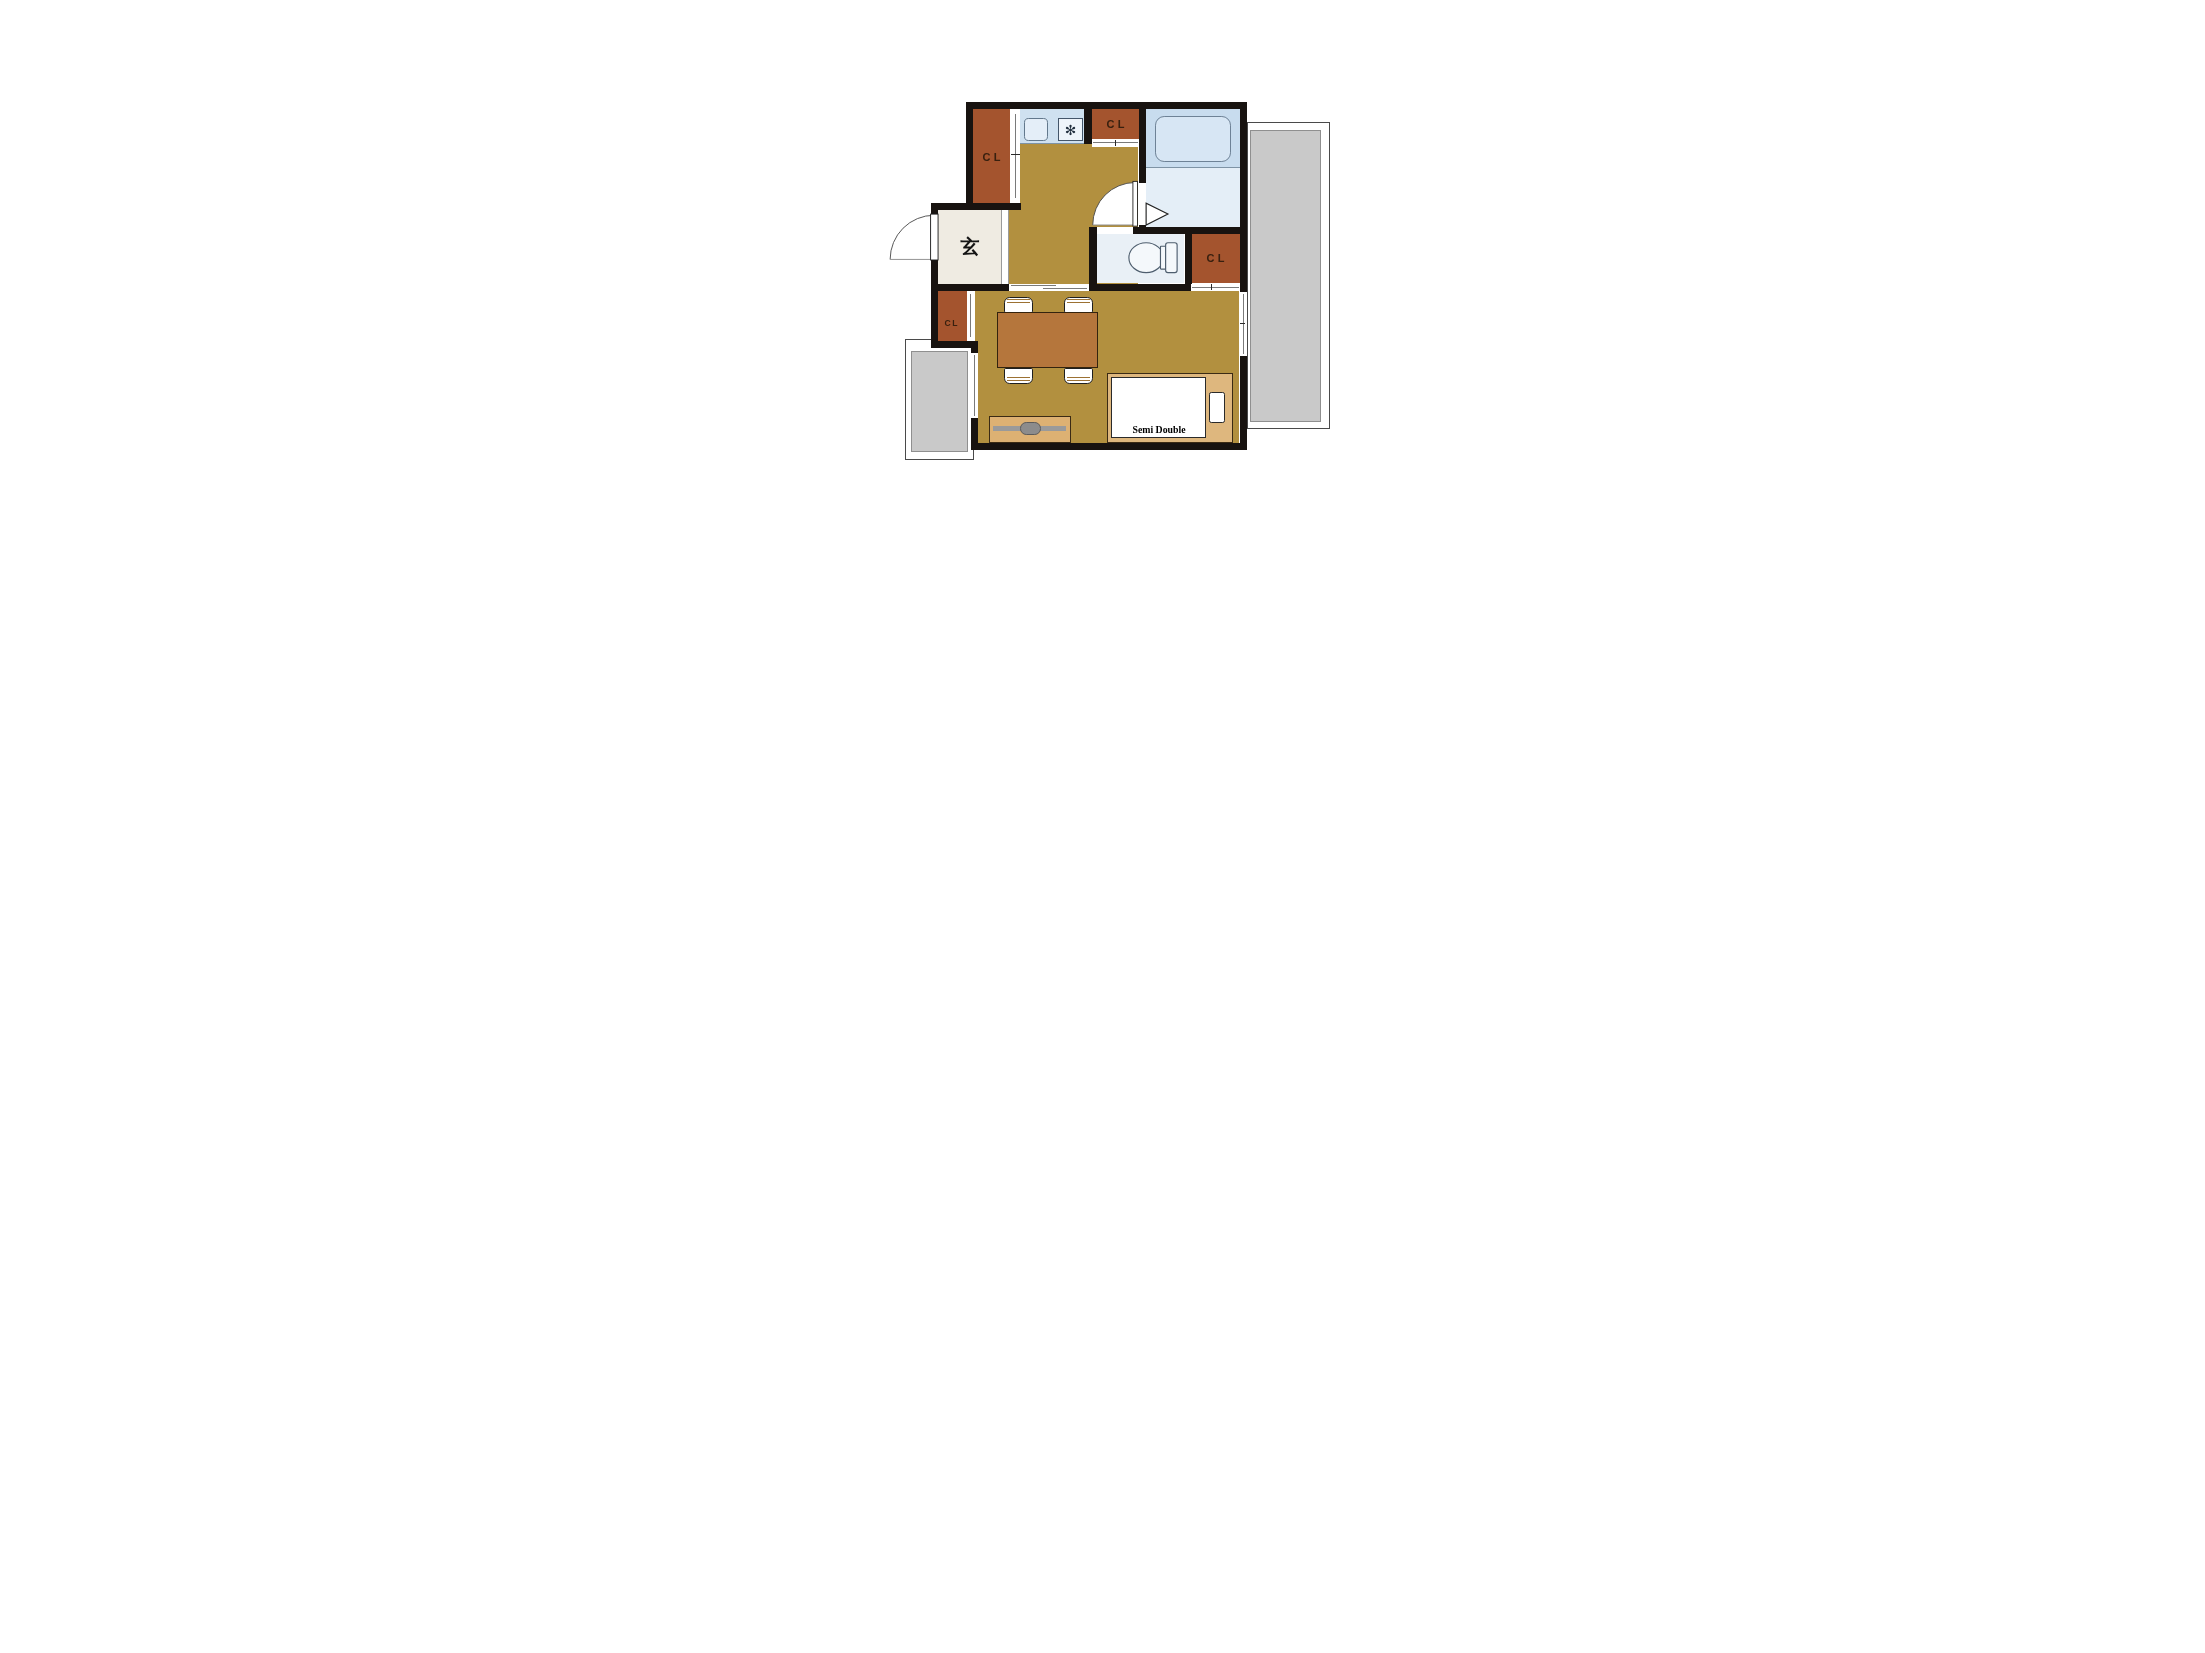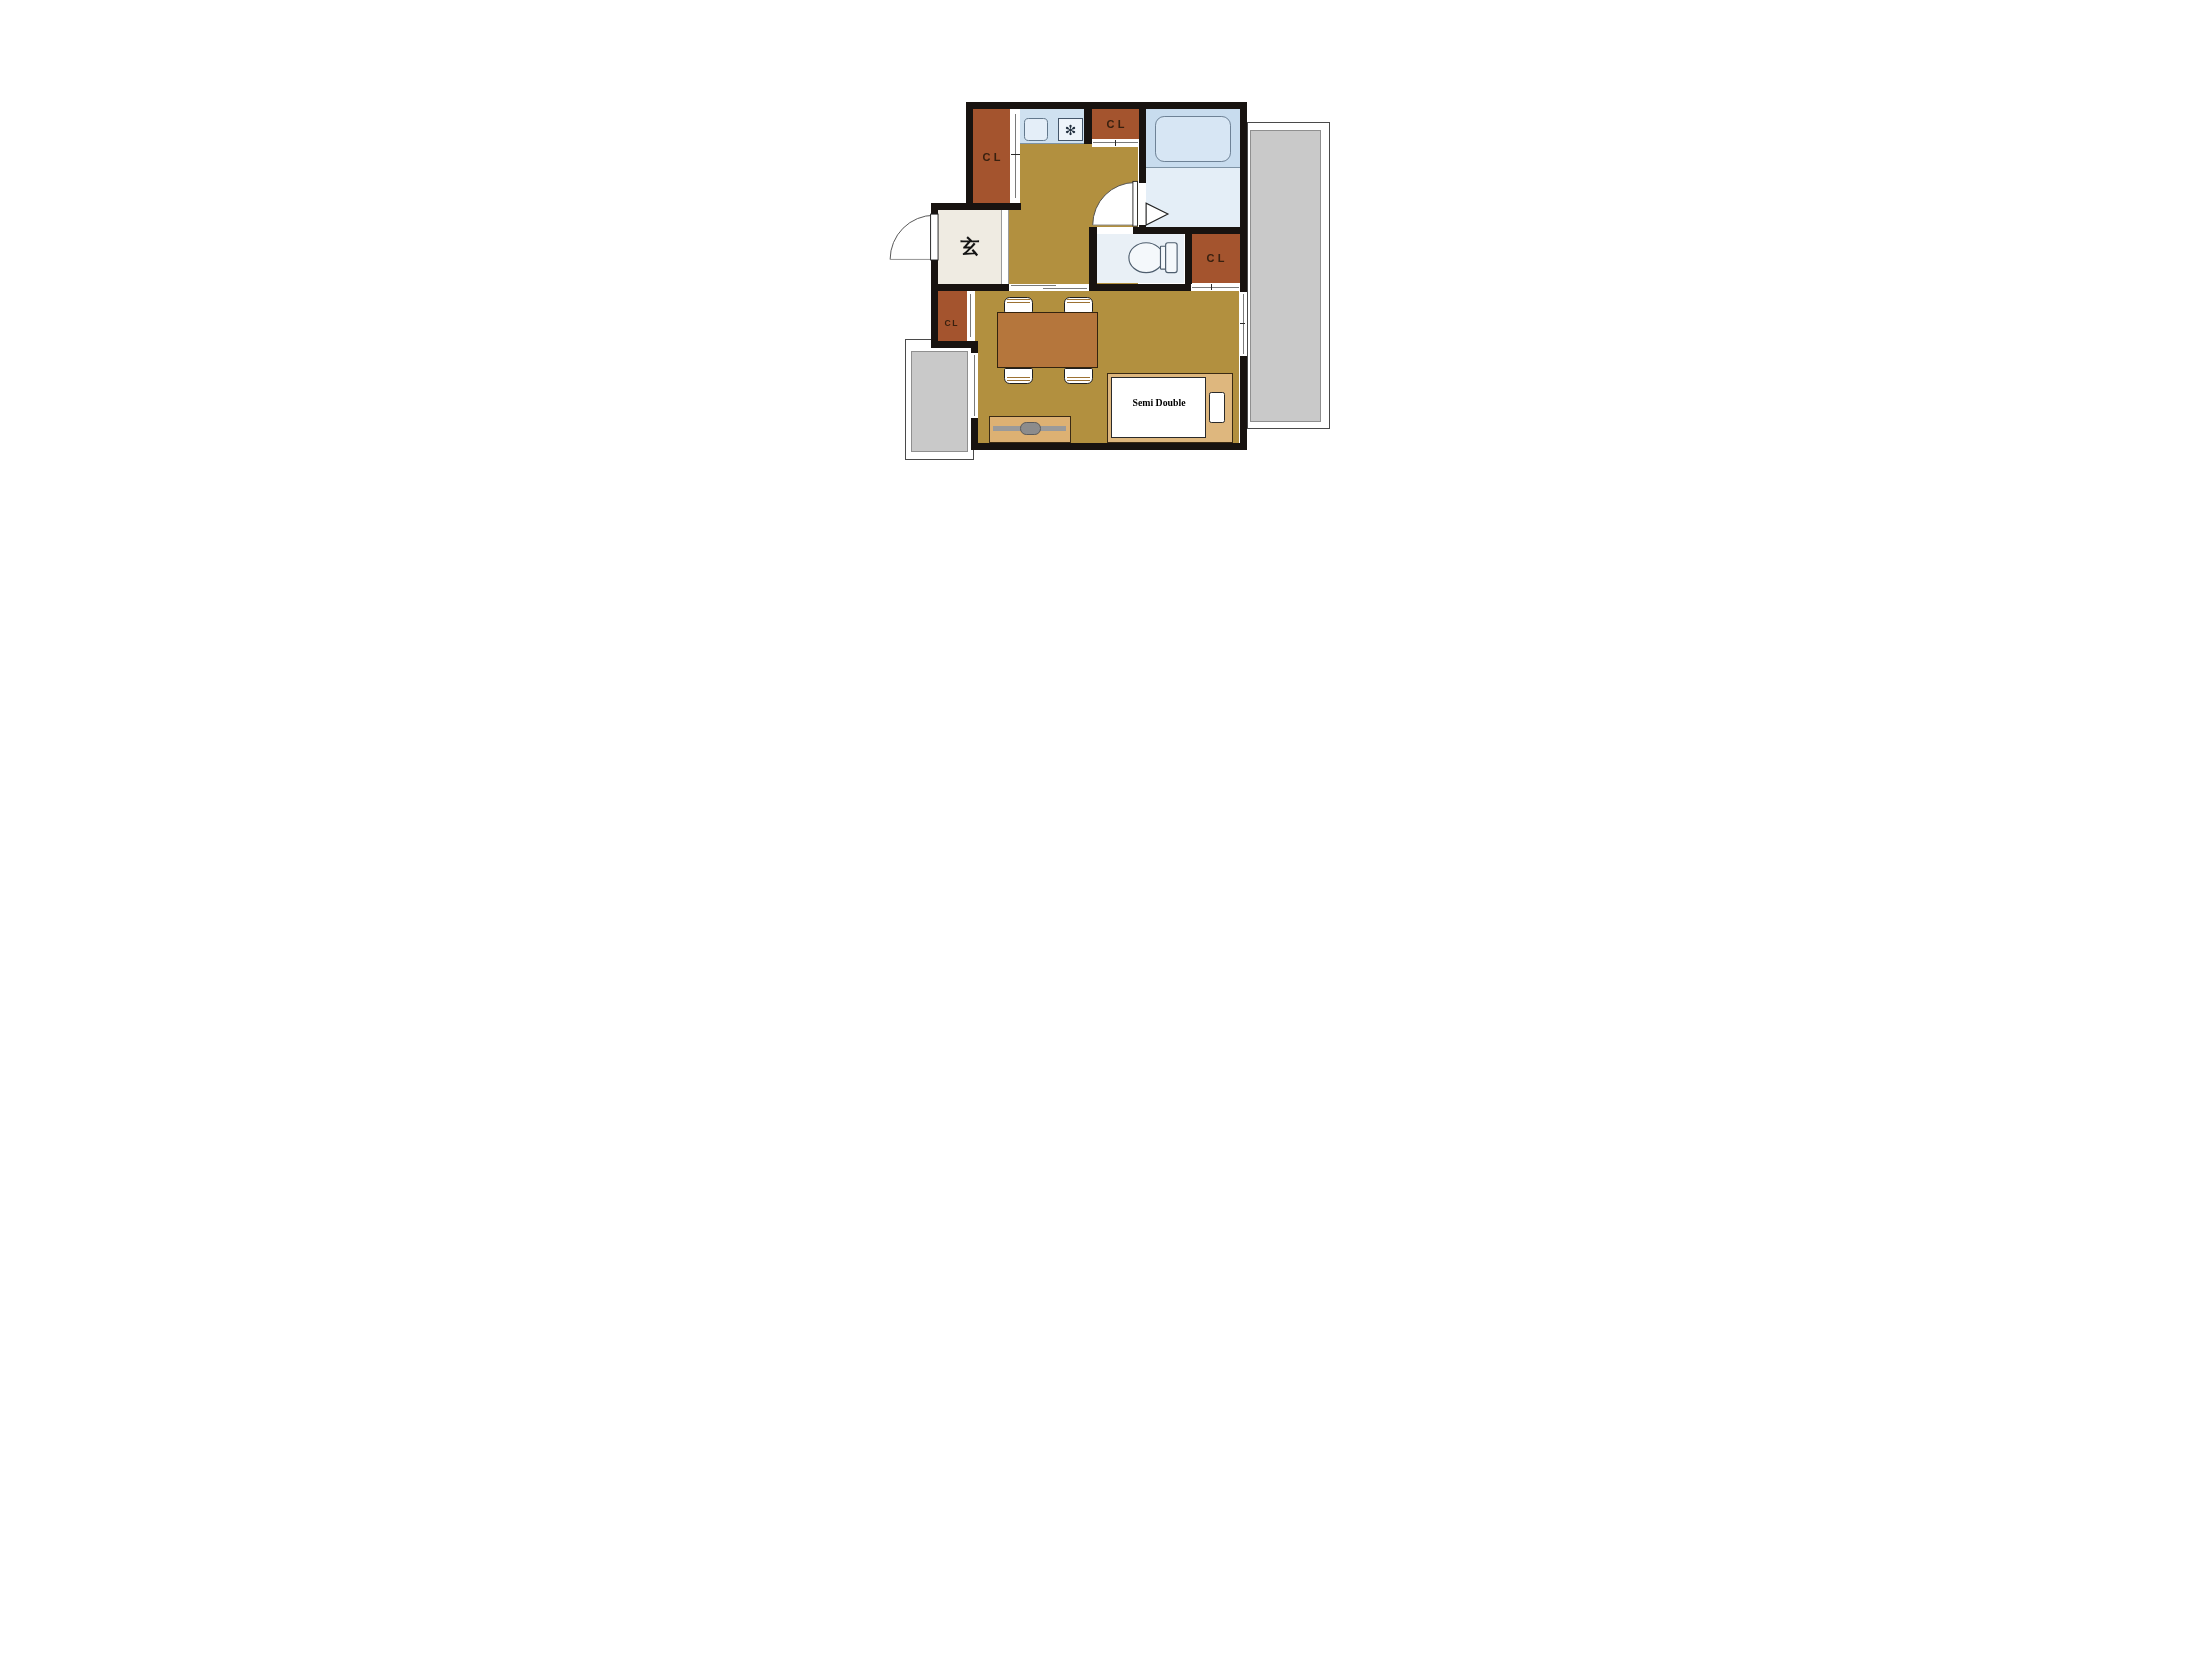--- a/index.html
+++ b/index.html
@@ -170,16 +170,16 @@
       <rect x="741" y="429" width="9" height="40" rx="1" fill="#f4f8fb" stroke="#4e5e6e" stroke-width="2"></rect>
       <rect x="750" y="423" width="20" height="52" rx="4" fill="#f4f8fb" stroke="#4e5e6e" stroke-width="2"></rect>
     </g>
   </svg>
 
   <div class="cl-label" style="left:238px;top:149px;width:37px;height:16px;">CL</div>
   <div class="cl-label" style="left:357px;top:115px;width:47px;height:17px;">CL</div>
   <div class="cl-label" style="left:456px;top:249px;width:49px;height:17px;">CL</div>
   <div class="cl-label small" style="left:200px;top:316px;width:32px;height:13.8px;">CL</div>
   <div class="genkan-label" style="left:203px;top:233px;width:64px;height:27.6px;">玄</div>
-  <div class="bed-label" style="left:376px;top:395px;width:96px;height:15px;">Semi Double</div>
+  <div class="bed-label" style="left:376px;top:422px;width:96px;height:15px;">Semi Double</div>
 
 </div>
 
 
 </body></html>

